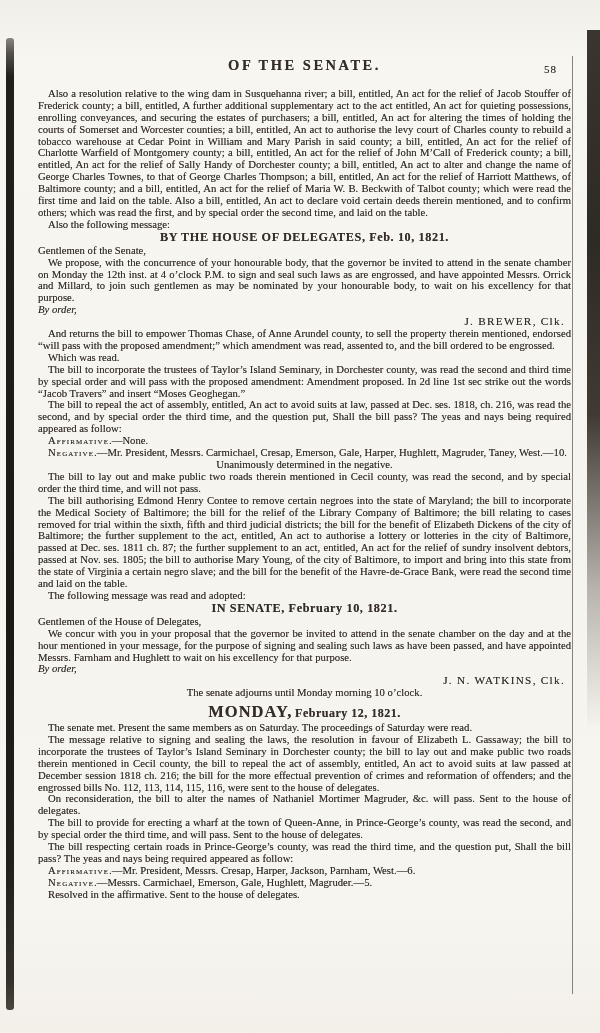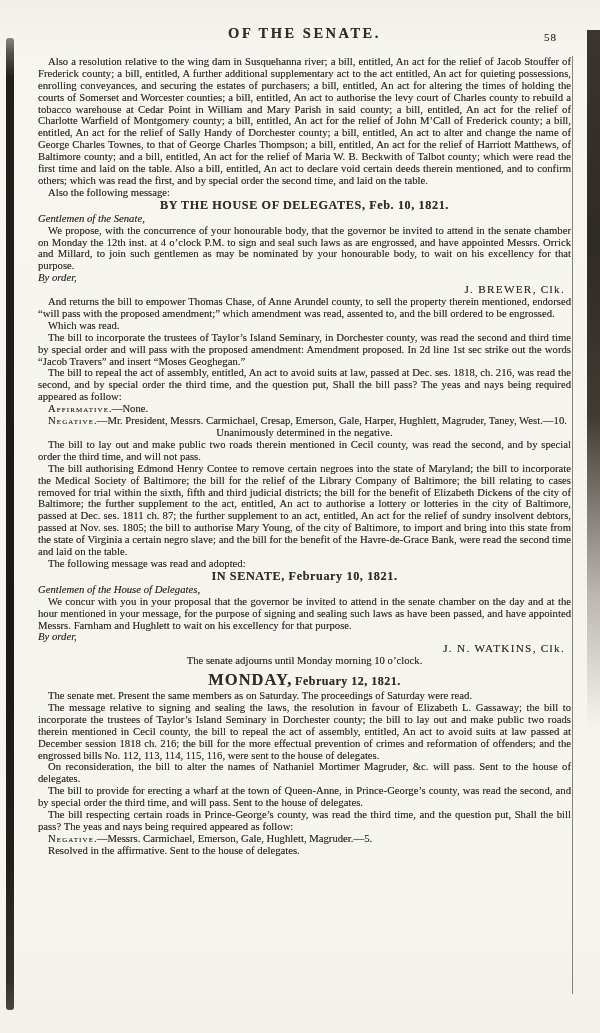--- a/index.html
+++ b/index.html
@@ -13,29 +13,29 @@
   .binding-strip{
     position:absolute;left:6px;top:38px;width:8px;height:972px;border-radius:3px;
     background:linear-gradient(180deg,#8a857c 0%,#57534c 1.5%,#23201c 4%,#1b1916 60%,#22201b 85%,#35312a 97%,#4a463e 100%);
   }
   .right-hairline{position:absolute;left:572px;top:56px;width:1.4px;height:938px;background:#6a655c;opacity:.8;}
   .right-edge{
     position:absolute;right:0;top:30px;width:13px;height:700px;
     background:linear-gradient(to bottom,#3a352e 0%,#2e2a24 30%,#403a32 55%,rgba(70,63,53,.35) 80%,rgba(70,63,53,0) 100%);
   }
   
-  .text-col{position:absolute;left:38px;width:533px;top:28px;font-size:10.7px;line-height:11.9px;text-align:justify;
+  .text-col{position:absolute;left:38px;width:533px;top:60px;font-size:10.7px;line-height:11.9px;text-align:justify;
     text-shadow:0 0 .4px rgba(45,39,31,.55);}
   .page-header{position:relative;text-align:center;margin-bottom:15px;}
   .title{font-weight:bold;font-size:14.5px;letter-spacing:2.5px;}
   .page-num{position:absolute;right:14px;top:4px;font-size:11px;letter-spacing:1px;}
   p{margin:0;text-indent:10px;}
   .center{text-align:center;text-indent:0;}
   .msg-heading{text-align:center;text-indent:0;font-weight:bold;font-size:12.2px;letter-spacing:.6px;margin:1px 0;}
-  .salutation{font-style:italic;text-indent:0;}
+  .salutation{text-indent:0;}
   .byorder{display:flex;align-items:baseline;flex-direction:column;}
   .byorder .spacer{width:44%;}
   .byorder .order{font-style:italic;}
   .byorder .clerk{margin-left:auto;padding-right:6px;letter-spacing:1.3px;font-size:11.2px;}
   .vote-label{font-variant:small-caps;letter-spacing:1.1px;}
   .day-heading{text-align:center;text-indent:0;margin:7px 0 2px;}
   .day-heading .day{font-weight:bold;font-size:16.5px;letter-spacing:1px;}
   .day-heading .date{font-weight:bold;font-size:12px;letter-spacing:.5px;}
 </style>
 </head>
@@ -92,16 +92,17 @@
     <span class="day">MONDAY,</span>
     <span class="date"> February 12, 1821.</span>
   </div>
 
   <p>The senate met.  Present the same members as on Saturday.  The proceedings of Saturday were read.</p>
   <p>The message relative to signing and sealing the laws, the resolution in favour of Elizabeth L. Gassaway; the bill to incorporate the trustees of Taylor’s Island Seminary in Dorchester county; the bill to lay out and make public two roads therein mentioned in Cecil county, the bill to repeal the act of assembly, entitled, An act to avoid suits at law passed at December session 1818 ch. 216; the bill for the more effectual prevention of crimes and reformation of offenders; and the engrossed bills No. 112, 113, 114, 115, 116, were sent to the house of delegates.</p>
   <p>On reconsideration, the bill to alter the names of Nathaniel Mortimer Magruder, &amp;c. will pass.  Sent to the house of delegates.</p>
   <p>The bill to provide for erecting a wharf at the town of Queen-Anne, in Prince-George’s county, was read the second, and by special order the third time, and will pass.  Sent to the house of delegates.</p>
   <p>The bill respecting certain roads in Prince-George’s county, was read the third time, and the question put, Shall the bill pass?  The yeas and nays being required appeared as follow:</p>
 
+  <p><span class="vote-label">Affirmative</span><span>.—Mr. President, Messrs. Cresap, Harper, Jackson, Parnham, West.—6.</span></p>
   <p><span class="vote-label">Negative</span><span>.—Messrs. Carmichael, Emerson, Gale, Hughlett, Magruder.—5.</span></p>
   <p class="resolved-line">Resolved in the affirmative.  Sent to the house of delegates.</p>
 
 </div>
 
 </body></html>

